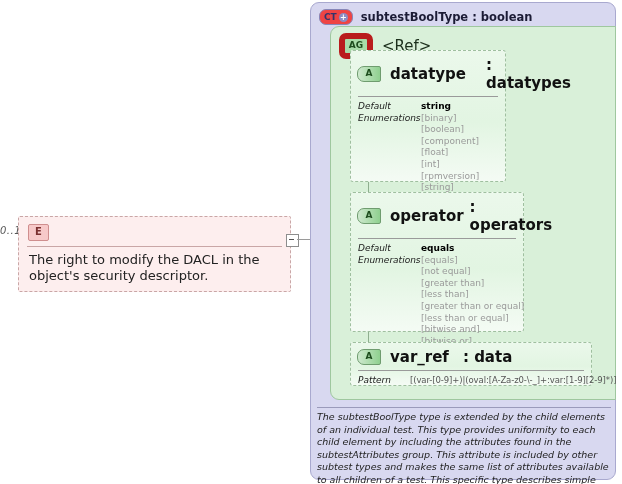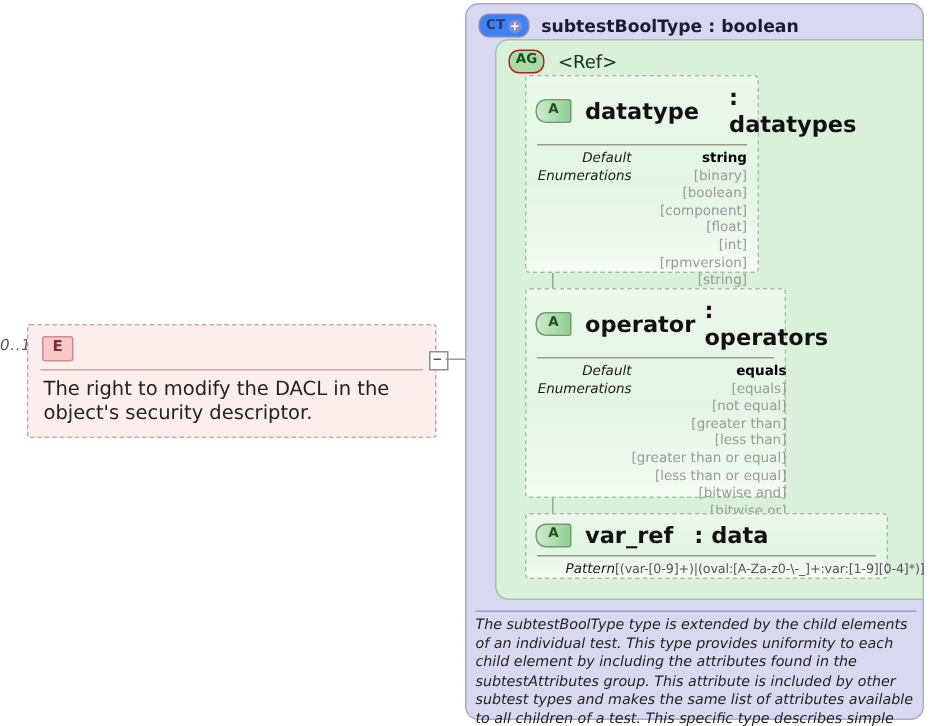--- a/index.html
+++ b/index.html
@@ -50,45 +50,45 @@
   #conn-line-b{left:297px;top:239px;width:23px;height:1px;background:#9a9a9a;}
 
   
   #ct-panel{
     left:310px;top:2px;width:306px;height:478px;
     background:#d8d8f0;border:1px solid #a9a9cf;border-radius:9px;
     box-sizing:border-box;
   }
   #ct-head{position:absolute;left:8px;top:6px;display:flex;align-items:center;}
   .badge-ct{
-    height:14px;padding:0 4px;border:1px solid #8787b8;background:#3b82f6;
+    height:14px;padding:0 4px;border:1px solid #8787b8;background:#ef4444;
     border-radius:7px;color:#33336b;font-size:9px;font-weight:bold;
     line-height:13px;margin-right:8px;display:flex;align-items:center;
   }
   .badge-ct .plus{
     display:inline-block;width:9px;height:9px;border-radius:50%;
     background:#8c8cc4;color:#fff;font-size:8px;line-height:9px;
     text-align:center;margin-left:2px;
   }
   #ct-title{font-size:11.5px;font-weight:bold;color:#1b1b35;}
 
   
   #ag-panel{
     left:330px;top:26px;width:286px;height:374px;
     background:#d9f0d9;border:1px solid #9fc79f;
     border-top-left-radius:9px;border-bottom-left-radius:9px;
     box-sizing:border-box;
   }
   #ag-head{position:absolute;left:8px;top:6px;display:flex;align-items:center;}
   .badge-ag{
-    width:22px;height:14px;border:1px solid #b91c1c;background:#a8dca8;
+    width:22px;height:14px;border:6px solid #b91c1c;background:#a8dca8;
     border-radius:7px;color:#1e4d1e;font-size:9px;font-weight:bold;
     line-height:12px;text-align:center;margin-right:9px;flex:none;
   }
-  #ag-title{font-size:12px;color:#1b2e1b;}
+  #ag-title{font-size:15px;color:#1b2e1b;}
 
   
   .tree{position:absolute;background:#8fae8f;}
 
   
   .attr-box{
     position:absolute;border:1px dashed #9fbf9f;border-radius:3px;
     background:linear-gradient(to bottom,#ebf8eb 0%,#e2f5e2 55%,#f4fbf4 100%);
     box-sizing:border-box;
   }
@@ -97,21 +97,21 @@
     width:22px;height:14px;flex:none;margin-right:9px;
     border:1px solid #6f9c6f;
     background:linear-gradient(to right,#cfe9cf 0%,#8fd08f 100%);
     border-top-left-radius:7px;border-bottom-left-radius:7px;
     border-top-right-radius:2px;border-bottom-right-radius:2px;
     color:#1e4d1e;font-size:9px;font-weight:bold;line-height:12px;
     text-align:center;
   }
   .attr-title{font-size:15px;font-weight:bold;color:#111;}
   .attr-sep{height:1px;background:#9a9a9a;margin:0 7px 0 7px;}
-  .attr-body{padding:4px 7px 6px 7px;display:flex;font-size:9px;line-height:11.6px;text-align:right;}
+  .attr-body{padding:4px 7px 6px 7px;display:flex;font-size:9px;line-height:11.6px;}
   .facet-names{width:63px;flex:none;}
   .facet-name{font-style:italic;color:#1a1a1a;white-space:nowrap;}
   .facet-vals{flex:1;}
   .val-default{font-weight:bold;color:#000;}
   .val-enum{color:#9a9a9a;white-space:nowrap;}
   .val-pattern{color:#555;font-size:8.5px;white-space:nowrap;letter-spacing:-0.1px;}
 
   #attr-datatype{left:350px;top:50px;width:156px;height:132px;}
   #attr-operator{left:350px;top:192px;width:174px;height:140px;}
   #attr-varref{left:350px;top:342px;width:242px;height:44px;}
@@ -227,16 +227,16 @@
     <div class="badge-a">A</div>
     <div class="attr-title">var_ref</div>
     <div class="attr-title" style="margin-left:14px;">: data</div>
   </div>
   <div class="attr-sep"></div>
   <div class="attr-body">
     <div class="facet-names" style="width:52px;">
       <div class="facet-name">Pattern</div>
     </div>
     <div class="facet-vals">
-      <div class="val-pattern">[(var-[0-9]+)|(oval:[A-Za-z0-\-_]+:var:[1-9][0-4]*)]</div>
+      <div class="val-pattern">[(var-[0-9]+)|(oval:[A-Za-z0-\-_]+:var:[1-9][2-9]*)]</div>
     </div>
   </div>
 </div>
 
 </body></html>

